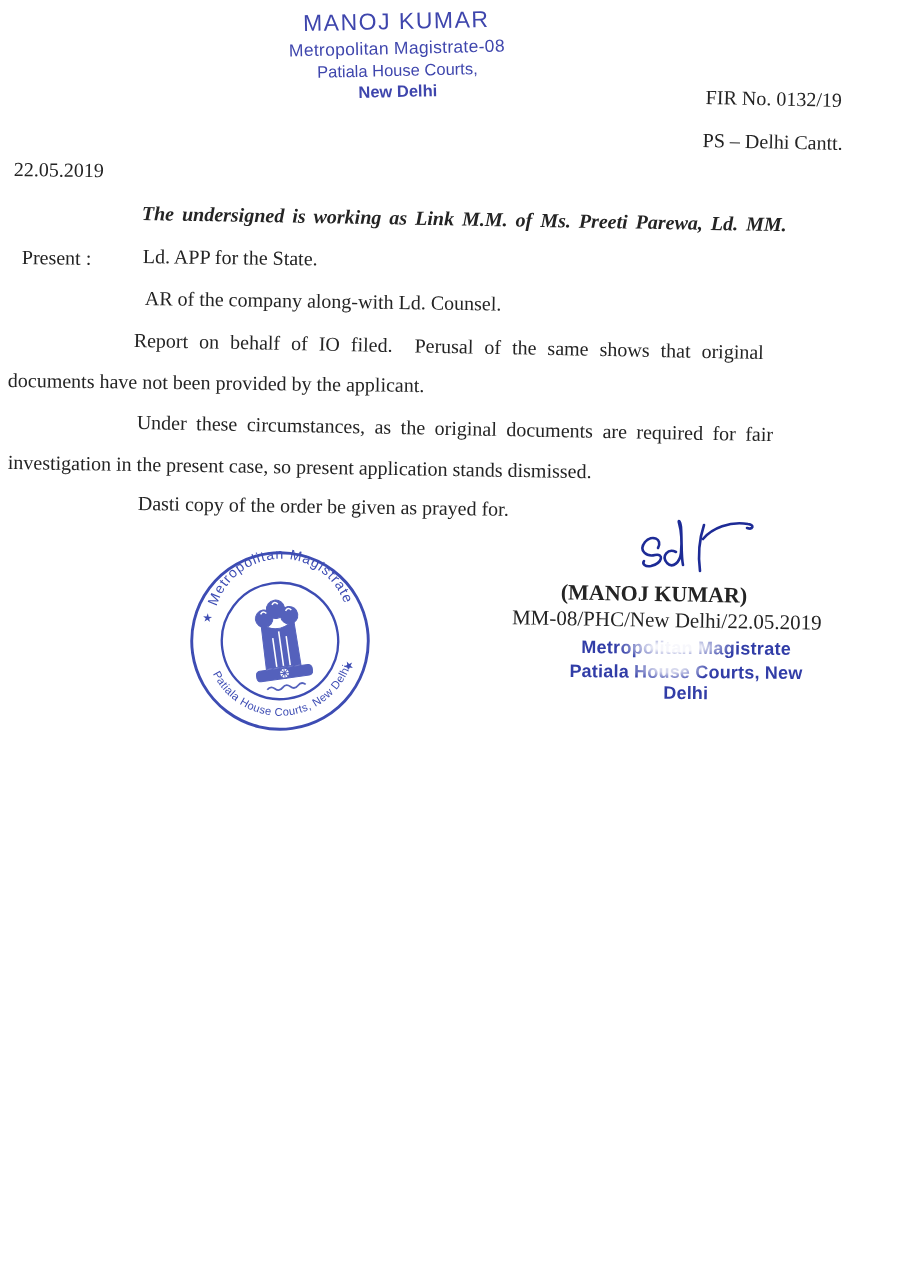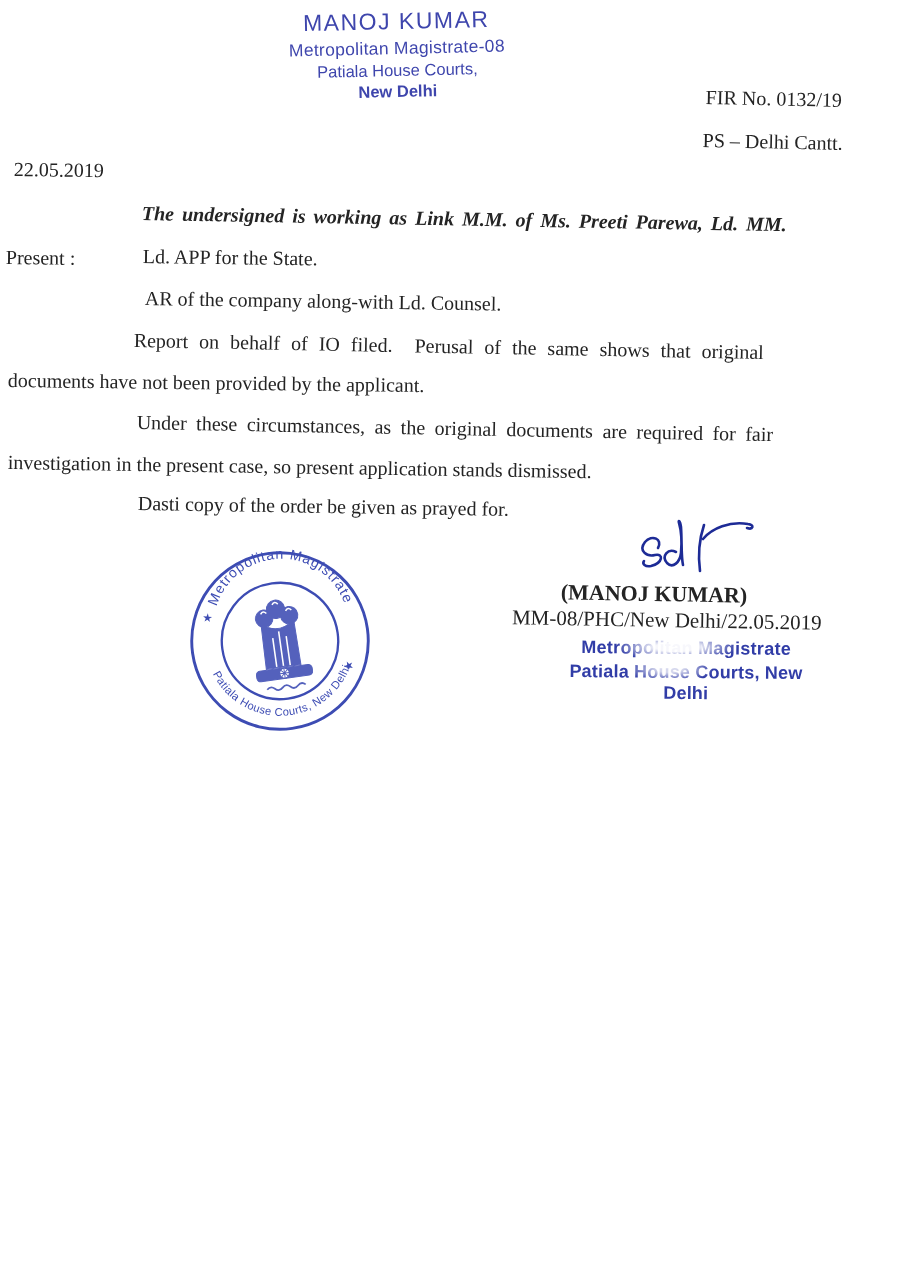--- a/index.html
+++ b/index.html
@@ -27,21 +27,21 @@
   
   .serif{font-size:20px;transform-origin:left top;}
   .fir{left:706px;top:86px;transform:rotate(1.2deg);font-size:20px;}
   .ps{left:703px;top:129px;transform:rotate(1.2deg);font-size:20px;}
   .date{left:14px;top:158px;transform:rotate(0.8deg);}
   .opening{
     left:142px;top:202px;
     font-weight:bold;font-style:italic;
     word-spacing:3px;transform:rotate(1deg);
   }
-  .present-label{left:6px;top:246px;transform:rotate(0.7deg);text-align:center;}
+  .present-label{left:22px;top:246px;transform:rotate(0.7deg);text-align:center;}
   .present-value{left:143px;top:245px;transform:rotate(0.8deg);}
   .appearance{left:145px;top:287px;transform:rotate(0.9deg);}
   .p1l1{left:134px;top:329px;word-spacing:6px;transform:rotate(1.1deg);}
   .p1l2{left:8px;top:369px;transform:rotate(0.7deg);}
   .p2l1{left:137px;top:411px;word-spacing:4.5px;transform:rotate(1.1deg);}
   .p2l2{left:8px;top:451px;transform:rotate(0.9deg);}
   .dasti{left:138px;top:492px;transform:rotate(0.9deg);}
   
   .sig-svg{position:absolute;left:628px;top:510px;}
   .sig-name{

